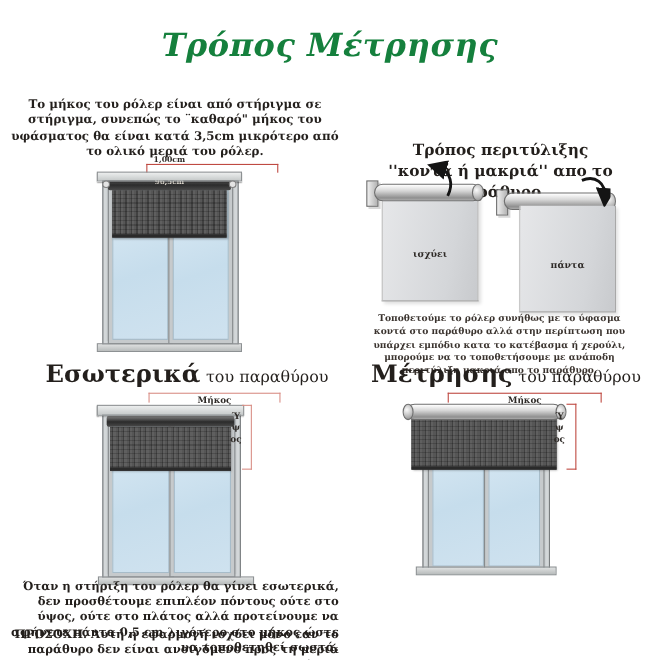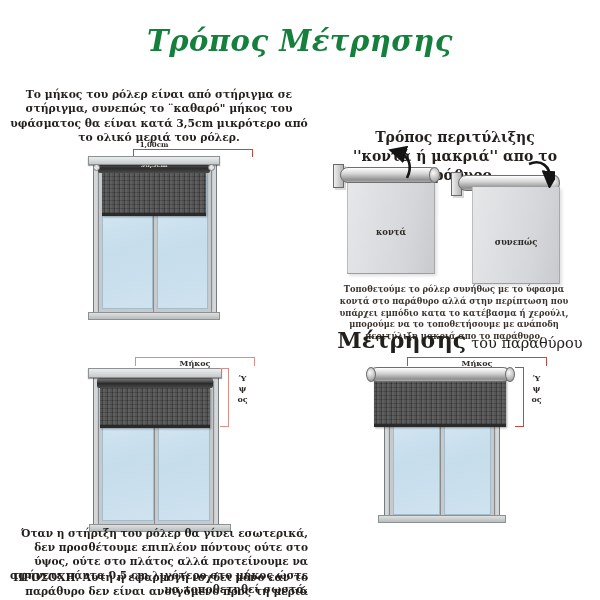--- a/index.html
+++ b/index.html
@@ -25,21 +25,21 @@
   .tube-cap{background:radial-gradient(circle at 35% 35%,#fafafa,#b9b9b9 60%,#8a8a8a);border:1px solid #6f6f6f;border-radius:50%;}
   .mount-cap{background:linear-gradient(90deg,#efefef,#b3b3b3);border:1px solid #6a6a6a;box-shadow:2px 2px 0 rgba(0,0,0,.15);}
   .screw{width:5px;height:5px;border-radius:50%;background:#e4e4e4;border:1px solid #7e7e7e;}
 
   
   .brk-h{border-top:1.4px solid;border-left:1.4px solid;border-right:1.4px solid;margin-left:38px;}
   .brk-v{border-top:1.4px solid;border-right:1.4px solid;border-bottom:1.4px solid;}
   .c-red{border-color:var(--measure-red,#bf4a42);}
   .c-pink{border-color:var(--measure-light,#d98f87);}
   .m-label{left:0;right:0;text-align:center;font-size:8px;font-weight:bold;color:#2e2a27;line-height:1;}
-  .v-label{width:11px;font-size:8px;font-weight:bold;line-height:1.3;text-align:center;word-break:break-all;color:#2e2a27;margin-left:28px;}
+  .v-label{width:11px;font-size:8px;font-weight:bold;line-height:1.3;text-align:center;word-break:break-all;color:#2e2a27;}
   .fab-measure{inset:0;display:flex;align-items:flex-start;gap:2px;padding:0 3px;}
   .fab-measure .mline{flex:1;height:1px;background:var(--measure-red,#bf4a42);}
   .fab-measure .mtext{font-size:6.5px;font-weight:bold;color:#f3ede2;line-height:1;}
 
   
   .wrap-head{top:128px;left:350px;width:210px;text-align:center;font-size:14px;font-weight:bold;line-height:1.35;}
   .roll-fabric{background:linear-gradient(100deg,#e6e7e9,#d4d6d9 70%,#c8cacd);border-left:1px solid #bcbcbc;border-right:1px solid #a8a8a8;border-bottom:1px solid #9d9d9d;box-shadow:2px 2px 3px rgba(0,0,0,.12);}
   .roll-label{left:0;right:0;text-align:center;font-size:8.5px;font-weight:bold;color:#2e2a27;}
   .wrap-note{top:284px;left:338px;width:232px;text-align:center;font-size:8.3px;font-weight:600;line-height:1.42;color:#3a332e;}
 
@@ -78,55 +78,59 @@
     <div class="abs screw" style="top:23px;right:5px;"></div>
     <div class="abs sill" style="top:171px;left:0;width:130px;height:6px;"></div>
   </div>
 
   <div class="abs wrap-head">Τρόπος περιτύλιξης ''κοντά ή μακριά'' απο το παράθυρο.</div>
 
   <div class="abs" style="left:333px;top:152px;width:236px;height:130px;">
 
     <div class="abs" style="left:0;top:0;width:112px;height:130px;">
       <div class="abs roll-fabric" style="left:14px;top:27px;width:86px;height:94px;">
-        <div class="abs roll-label" style="top:48px;">κοντά</div>
+        <div class="abs roll-label" style="top:48px;">ισχύει</div>
       </div>
       <div class="abs mount-cap" style="left:0;top:12px;width:9px;height:22px;"></div>
       <div class="abs tube-light" style="left:7px;top:15px;width:96px;height:14px;"></div>
       <div class="abs tube-cap" style="left:96px;top:15px;width:9px;height:14px;"></div>
       <svg class="abs" style="left:52px;top:-6px;" width="28" height="34" viewBox="0 0 28 34">
         <defs>
             <marker id="ah1" markerWidth="7" markerHeight="7" refX="3.5" refY="3.5" orient="auto">
               <path d="M0 0 L7 3.5 L0 7 Z" fill="#141414"></path>
             </marker>
           </defs>
         <path d="M22 32 C 27 22 26 10 12 6" fill="none" stroke="#141414" stroke-width="2.6" marker-end="url(#ah1)"></path>
       </svg>
     </div>
 
     <div class="abs" style="left:118px;top:8px;width:118px;height:130px;">
       <div class="abs mount-cap" style="left:0;top:12px;width:9px;height:22px;"></div>
       <div class="abs tube-light" style="left:7px;top:15px;width:98px;height:14px;"></div>
       <div class="abs tube-cap" style="left:98px;top:15px;width:9px;height:14px;"></div>
       <div class="abs roll-fabric" style="left:21px;top:27px;width:86px;height:96px;">
-        <div class="abs roll-label" style="top:50px;">συνεπώς</div>
+        <div class="abs roll-label" style="top:50px;">πάντα</div>
       </div>
       <svg class="abs" style="left:74px;top:-2px;" width="30" height="30" viewBox="0 0 30 30">
         <defs>
             <marker id="ah2" markerWidth="7" markerHeight="7" refX="3.5" refY="3.5" orient="auto">
               <path d="M0 0 L7 3.5 L0 7 Z" fill="#141414"></path>
             </marker>
           </defs>
         <path d="M4 6 C 16 1 26 8 25 22" fill="none" stroke="#141414" stroke-width="2.6" marker-end="url(#ah2)"></path>
       </svg>
     </div>
   </div>
 
   <div class="abs wrap-note">Τοποθετούμε το ρόλερ συνήθως με το ύφασμα κοντά στο παράθυρο αλλά στην περίπτωση που υπάρχει εμπόδιο κατα το κατέβασμα ή χερούλι, μπορούμε να το τοποθετήσουμε με ανάποδη περιτύλιξη μακριά απο το παράθυρο.</div>
 
+  <div class="abs sec-head" style="left:30px;">
+    <span class="h-big">Εσωτερικά</span>
+    <span class="h-small">του παραθύρου</span>
+  </div>
   <div class="abs sec-head" style="left:320px;">
     <span class="h-big">Μέτρησης</span>
     <span class="h-small">του παραθύρου</span>
   </div>
 
   <div class="abs" style="left:85px;top:355px;width:150px;height:176px;">
     <div class="abs brk-h c-pink" style="top:2px;left:12px;width:118px;height:8px;">
       <div class="abs m-label" style="top:1px;">Μήκος</div>
     </div>
     <div class="abs frame" style="left:8px;top:21px;width:124px;height:148px;">

